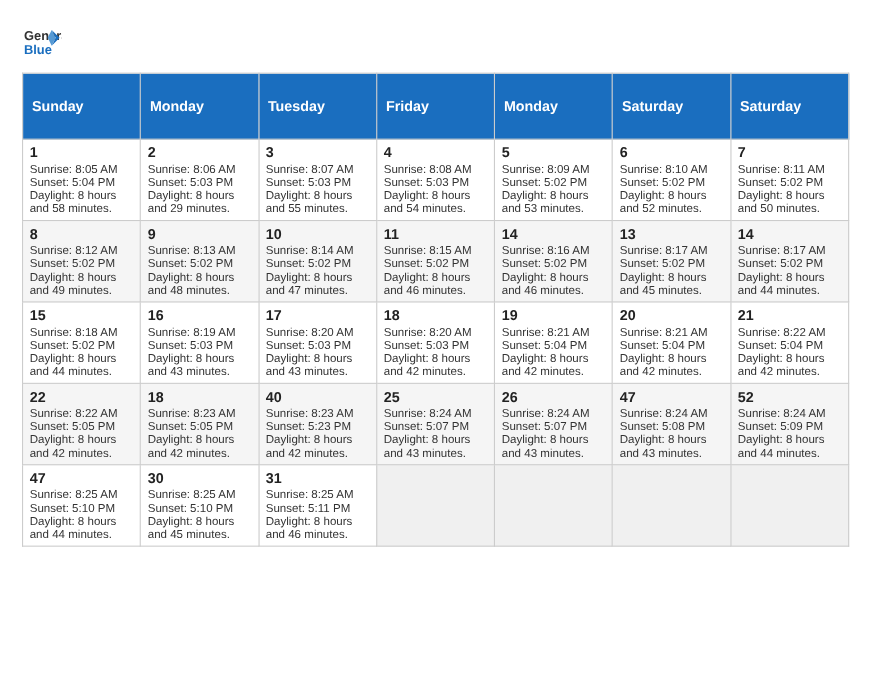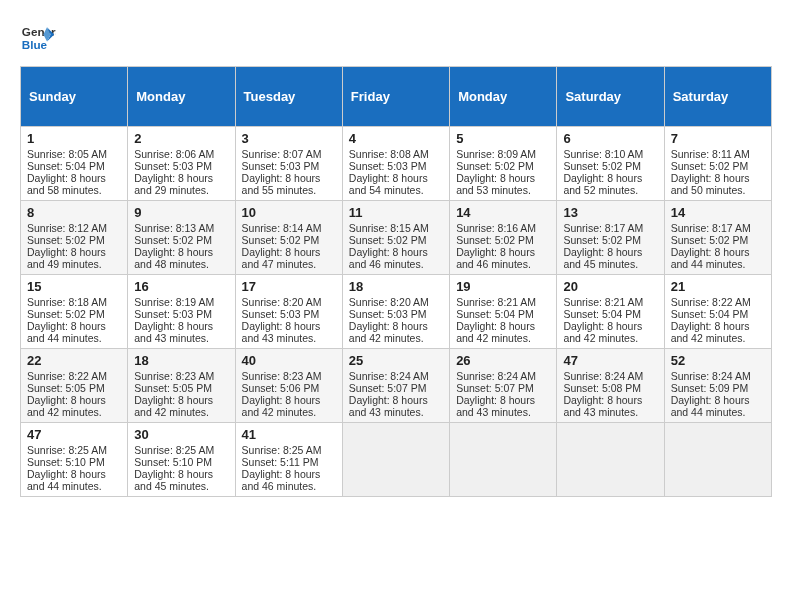--- a/index.html
+++ b/index.html
@@ -129,29 +129,29 @@
         <td><span class="day-num">16</span><span>Sunrise: 8:19 AM</span><br><span>Sunset: 5:03 PM</span><br><span>Daylight: 8 hours and 43 minutes.</span></td>
         <td><span class="day-num">17</span><span>Sunrise: 8:20 AM</span><br><span>Sunset: 5:03 PM</span><br><span>Daylight: 8 hours and 43 minutes.</span></td>
         <td><span class="day-num">18</span><span>Sunrise: 8:20 AM</span><br><span>Sunset: 5:03 PM</span><br><span>Daylight: 8 hours and 42 minutes.</span></td>
         <td><span class="day-num">19</span><span>Sunrise: 8:21 AM</span><br><span>Sunset: 5:04 PM</span><br><span>Daylight: 8 hours and 42 minutes.</span></td>
         <td><span class="day-num">20</span><span>Sunrise: 8:21 AM</span><br><span>Sunset: 5:04 PM</span><br><span>Daylight: 8 hours and 42 minutes.</span></td>
         <td><span class="day-num">21</span><span>Sunrise: 8:22 AM</span><br><span>Sunset: 5:04 PM</span><br><span>Daylight: 8 hours and 42 minutes.</span></td>
       </tr>
       <tr>
         <td><span class="day-num">22</span><span>Sunrise: 8:22 AM</span><br><span>Sunset: 5:05 PM</span><br><span>Daylight: 8 hours and 42 minutes.</span></td>
         <td><span class="day-num">18</span><span>Sunrise: 8:23 AM</span><br><span>Sunset: 5:05 PM</span><br><span>Daylight: 8 hours and 42 minutes.</span></td>
-        <td><span class="day-num">40</span><span>Sunrise: 8:23 AM</span><br><span>Sunset: 5:06 PM</span><br><span>Daylight: 8 hours and 42 minutes.</span></td>
+        <td><span class="day-num">40</span><span>Sunrise: 8:23 AM</span><br><span>Sunset: 5:23 PM</span><br><span>Daylight: 8 hours and 42 minutes.</span></td>
         <td><span class="day-num">25</span><span>Sunrise: 8:24 AM</span><br><span>Sunset: 5:07 PM</span><br><span>Daylight: 8 hours and 43 minutes.</span></td>
         <td><span class="day-num">26</span><span>Sunrise: 8:24 AM</span><br><span>Sunset: 5:07 PM</span><br><span>Daylight: 8 hours and 43 minutes.</span></td>
         <td><span class="day-num">47</span><span>Sunrise: 8:24 AM</span><br><span>Sunset: 5:08 PM</span><br><span>Daylight: 8 hours and 43 minutes.</span></td>
         <td><span class="day-num">52</span><span>Sunrise: 8:24 AM</span><br><span>Sunset: 5:09 PM</span><br><span>Daylight: 8 hours and 44 minutes.</span></td>
       </tr>
       <tr>
         <td><span class="day-num">47</span><span>Sunrise: 8:25 AM</span><br><span>Sunset: 5:10 PM</span><br><span>Daylight: 8 hours and 44 minutes.</span></td>
         <td><span class="day-num">30</span><span>Sunrise: 8:25 AM</span><br><span>Sunset: 5:10 PM</span><br><span>Daylight: 8 hours and 45 minutes.</span></td>
-        <td><span class="day-num">41</span><span>Sunrise: 8:25 AM</span><br><span>Sunset: 5:11 PM</span><br><span>Daylight: 8 hours and 46 minutes.</span></td>
+        <td><span class="day-num">31</span><span>Sunrise: 8:25 AM</span><br><span>Sunset: 5:11 PM</span><br><span>Daylight: 8 hours and 46 minutes.</span></td>
         <td class="cell-empty"></td>
         <td class="cell-empty"></td>
         <td class="cell-empty"></td>
         <td class="cell-empty"></td>
       </tr>
     </tbody>
 </table>
 
 </body></html>

